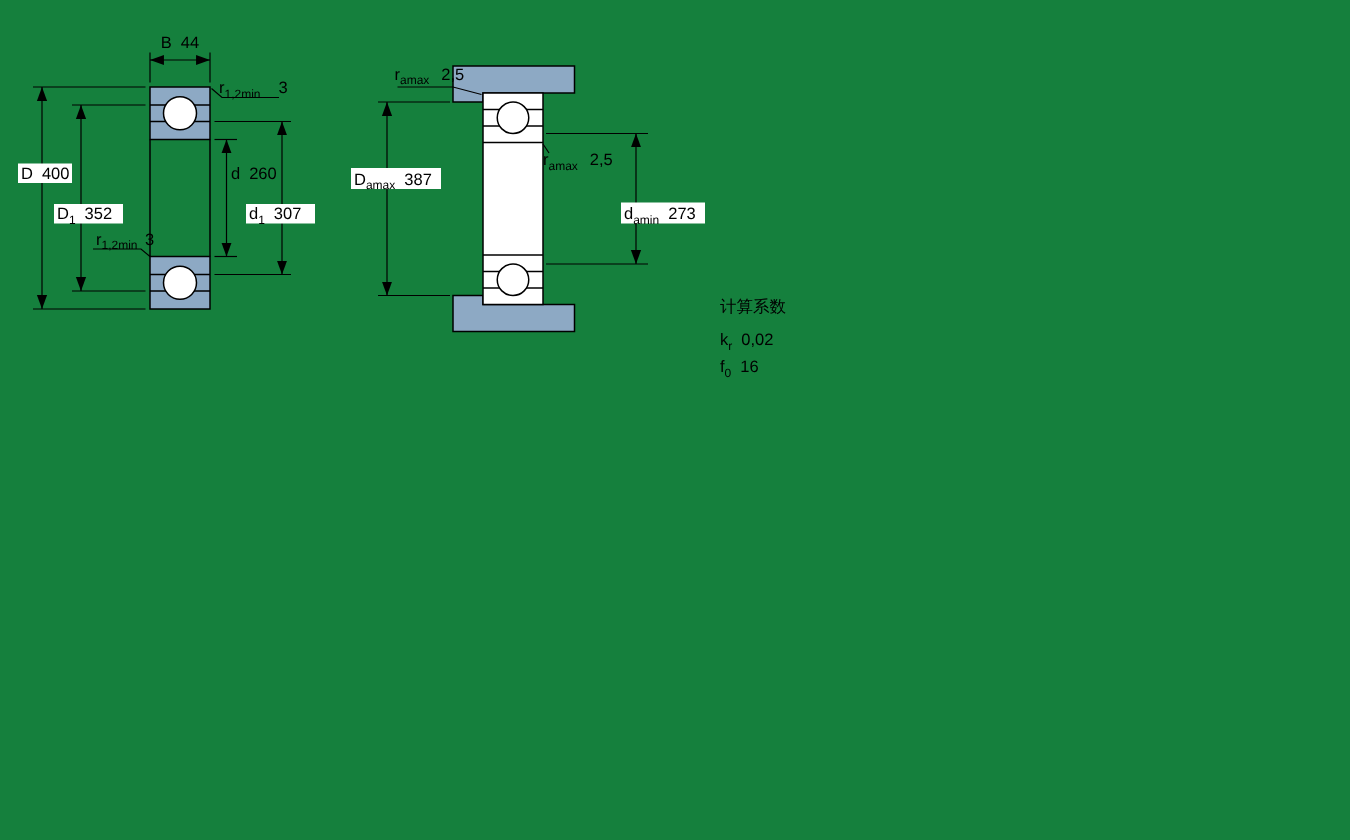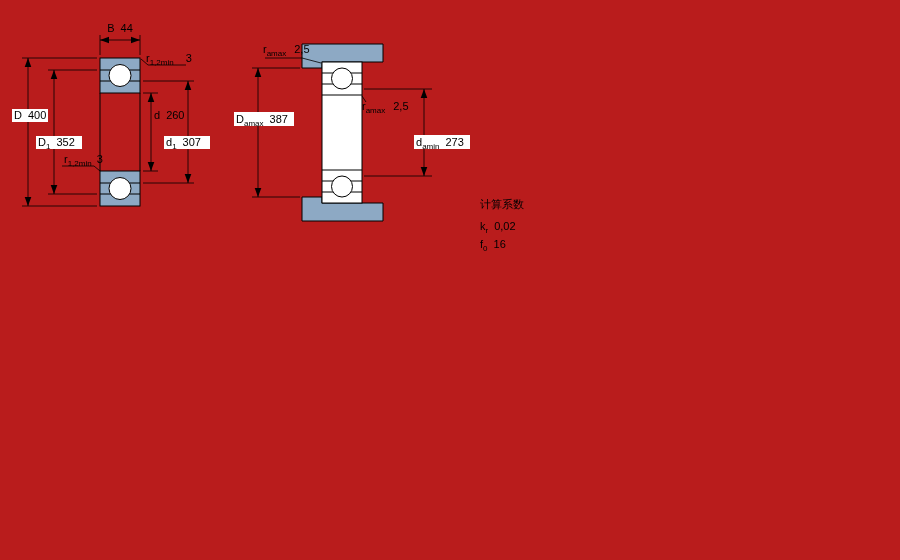--- a/index.html
+++ b/index.html
@@ -5,21 +5,21 @@
   html, body {
     margin: 0;
     padding: 0;
     background: #ffffff;
     font-family: "Liberation Sans", sans-serif;
   }
   .canvas {
     position: relative;
     width: 900px;
     height: 560px;
-    background: #b91c1c;
+    background: #15803d;
     overflow: hidden;
   }
   svg text {
     font-family: "Liberation Sans", sans-serif;
     fill: #000000;
     stroke: none;
   }
   .dim-text text { font-size: 11px; }
   .sub { font-size: 8px; }
   .title-text { font-size: 12px; }

